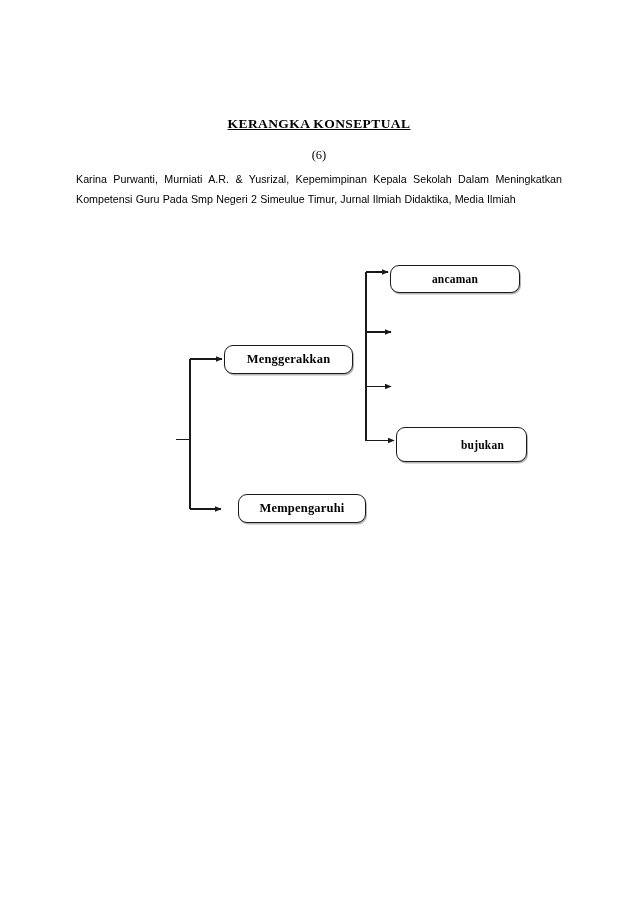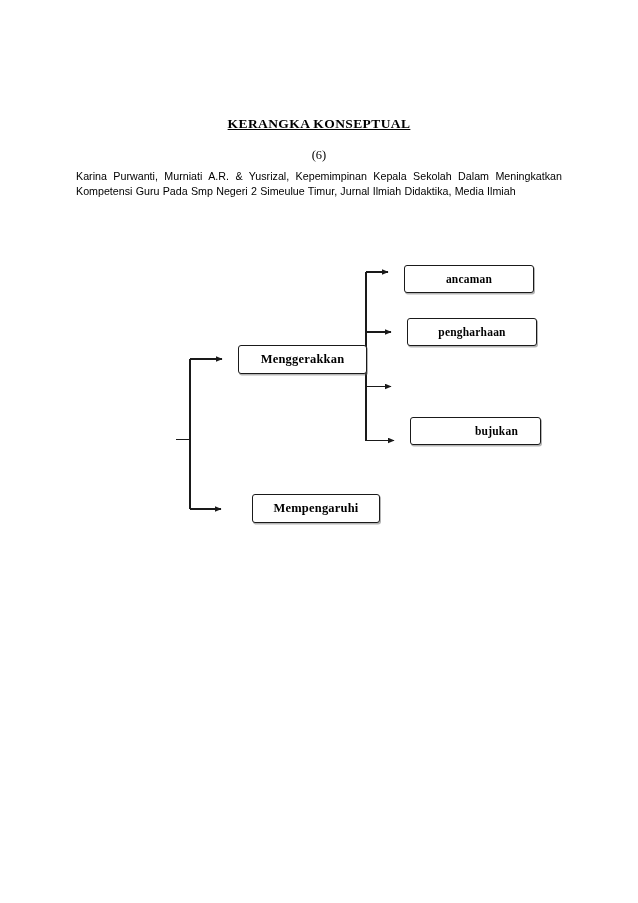--- a/index.html
+++ b/index.html
@@ -37,21 +37,21 @@
     text-align: center;
     font-family: "Liberation Serif", "DejaVu Serif", serif;
     font-size: 12.5px;
     margin: 2px 0 0 0;
     line-height: 15px;
   }
   .doc-citation {
     margin: 6px 0 8px 0;
     font-family: "Liberation Sans", "DejaVu Sans", sans-serif;
     font-size: 10.7px;
-    line-height: 15px;
+    line-height: 20px;
     text-align: justify;
     text-justify: inter-word;
     word-spacing: 0.3px;
   }
   .doc-citation .last-line {
     display: block;
     text-align: left;
   }
 
   
@@ -65,49 +65,48 @@
   .diagram svg {
     position: absolute;
     left: 0;
     top: 0;
   }
 
   .node {
     position: absolute;
     box-sizing: border-box;
     border: 1.2px solid #1a1a1a;
-    border-radius: 3px;
+    border-radius: 9px;
     background: #ffffff;
     display: flex;
     align-items: center;
     justify-content: center;
     font-family: "Liberation Serif", "DejaVu Serif", serif;
     color: #000000;
     box-shadow: 1px 1.5px 0px rgba(90,90,90,0.45);
-    margin-left: 14px;
   }
   .node-main {
     font-weight: bold;
     font-size: 12.5px;
     letter-spacing: 0.2px;
   }
   .node-leaf {
     font-weight: bold;
     font-size: 11.5px;
     letter-spacing: 0.2px;
   }
 
   #node-pemimpin     { left: 47px;  top: 425px; width: 129px; height: 29px; }
   #node-menggerakkan { left: 224px; top: 345px; width: 129px; height: 29px; }
   #node-mempengaruhi { left: 238px; top: 494px; width: 128px; height: 29px; }
 
   #node-ancaman      { left: 390px; top: 265px; width: 130px; height: 28px; }
   #node-pengharhaan  { left: 393px; top: 318px; width: 130px; height: 28px; }
   #node-otoritas     { left: 393px; top: 373px; width: 130px; height: 28px; }
-  #node-bujukan      { left: 396px; top: 417px; width: 131px; height: 28px; padding-left: 42px; }
+  #node-bujukan      { left: 396px; top: 427px; width: 131px; height: 35px; padding-left: 42px; }
 </style>
 </head>
 <body>
 
 <div class="header">
   <div class="doc-title">KERANGKA  KONSEPTUAL</div>
   <div class="doc-number">(6)</div>
   <p class="doc-citation">
     <span>Karina Purwanti, Murniati A.R. &amp; Yusrizal, Kepemimpinan Kepala Sekolah Dalam Meningkatkan</span>
     <span>Kompetensi Guru Pada Smp Negeri 2 Simeulue Timur, Jurnal Ilmiah Didaktika, Media Ilmiah</span>
@@ -150,22 +149,19 @@
   </div>
 
   <div class="node node-main" id="node-mempengaruhi">
     <span>Mempengaruhi</span>
   </div>
 
   <div class="node node-leaf" id="node-ancaman">
     <span>ancaman</span>
   </div>
 
-  <div class="node node-leaf" id="node-pengharhaan">
-    <span>pengharhaan</span>
-  </div>
 
 
   <div class="node node-leaf" id="node-bujukan">
     <span>bujukan</span>
   </div>
 
 </div>
 
 </body></html>

